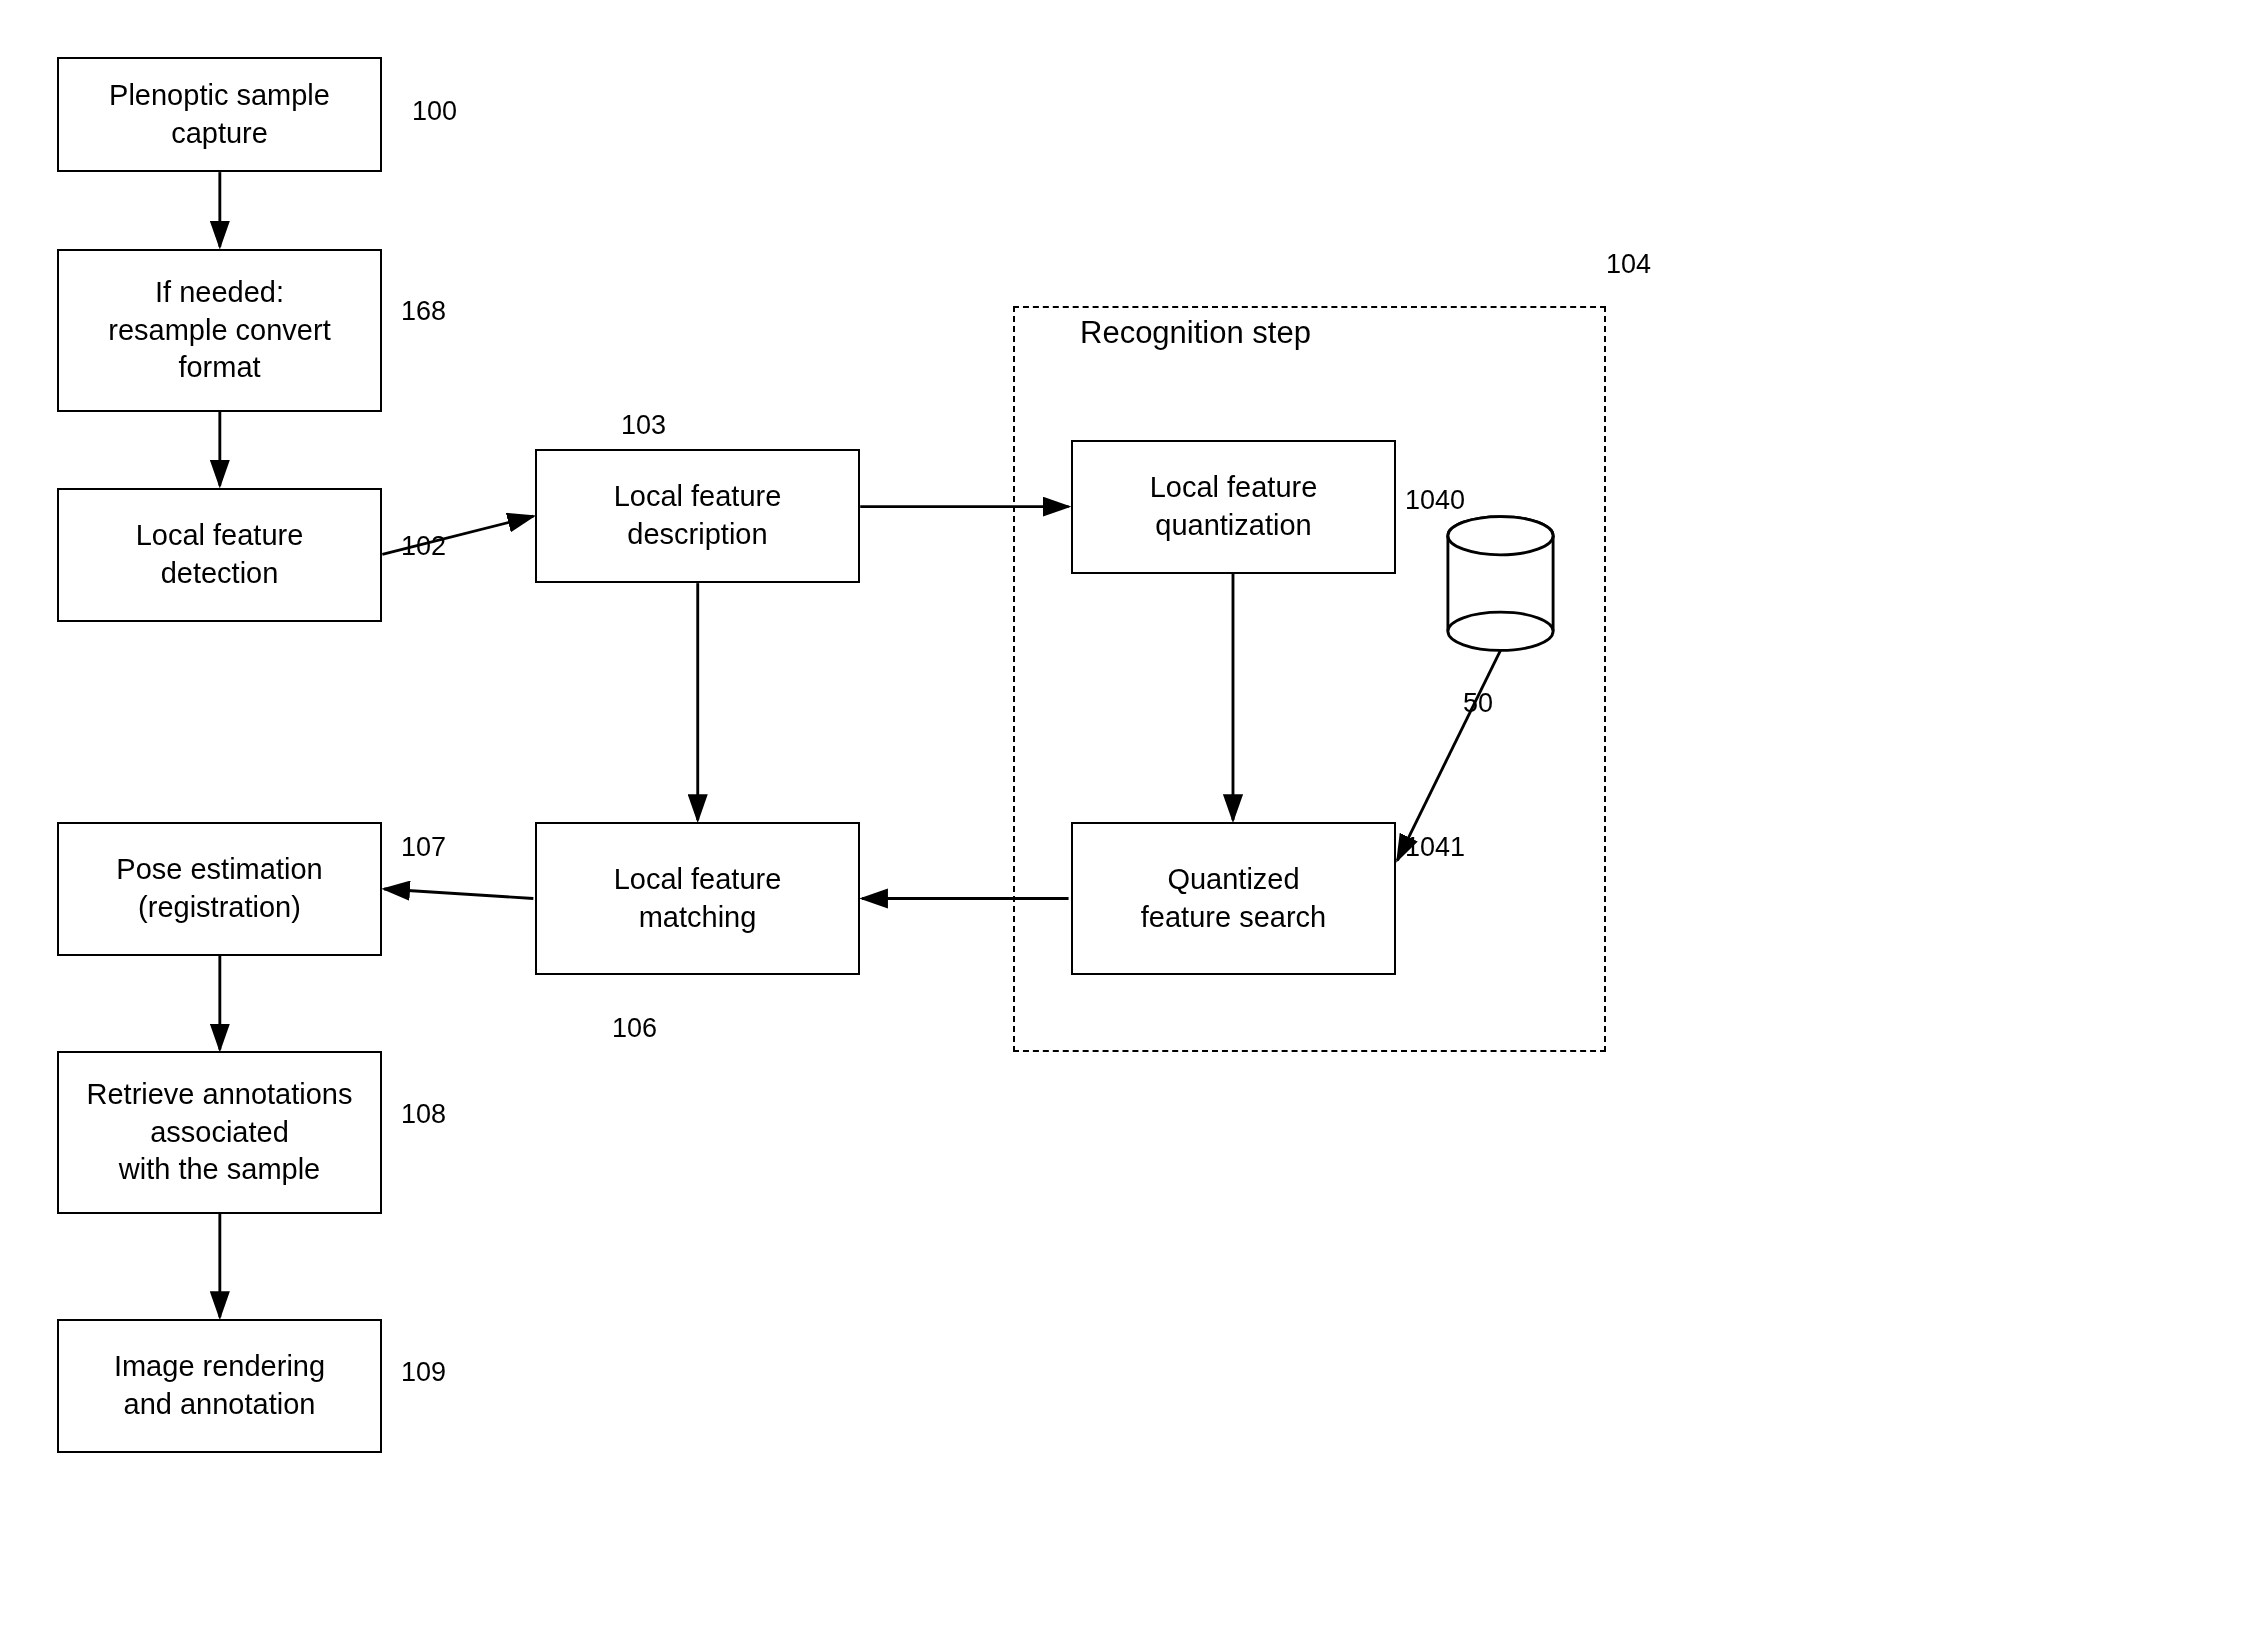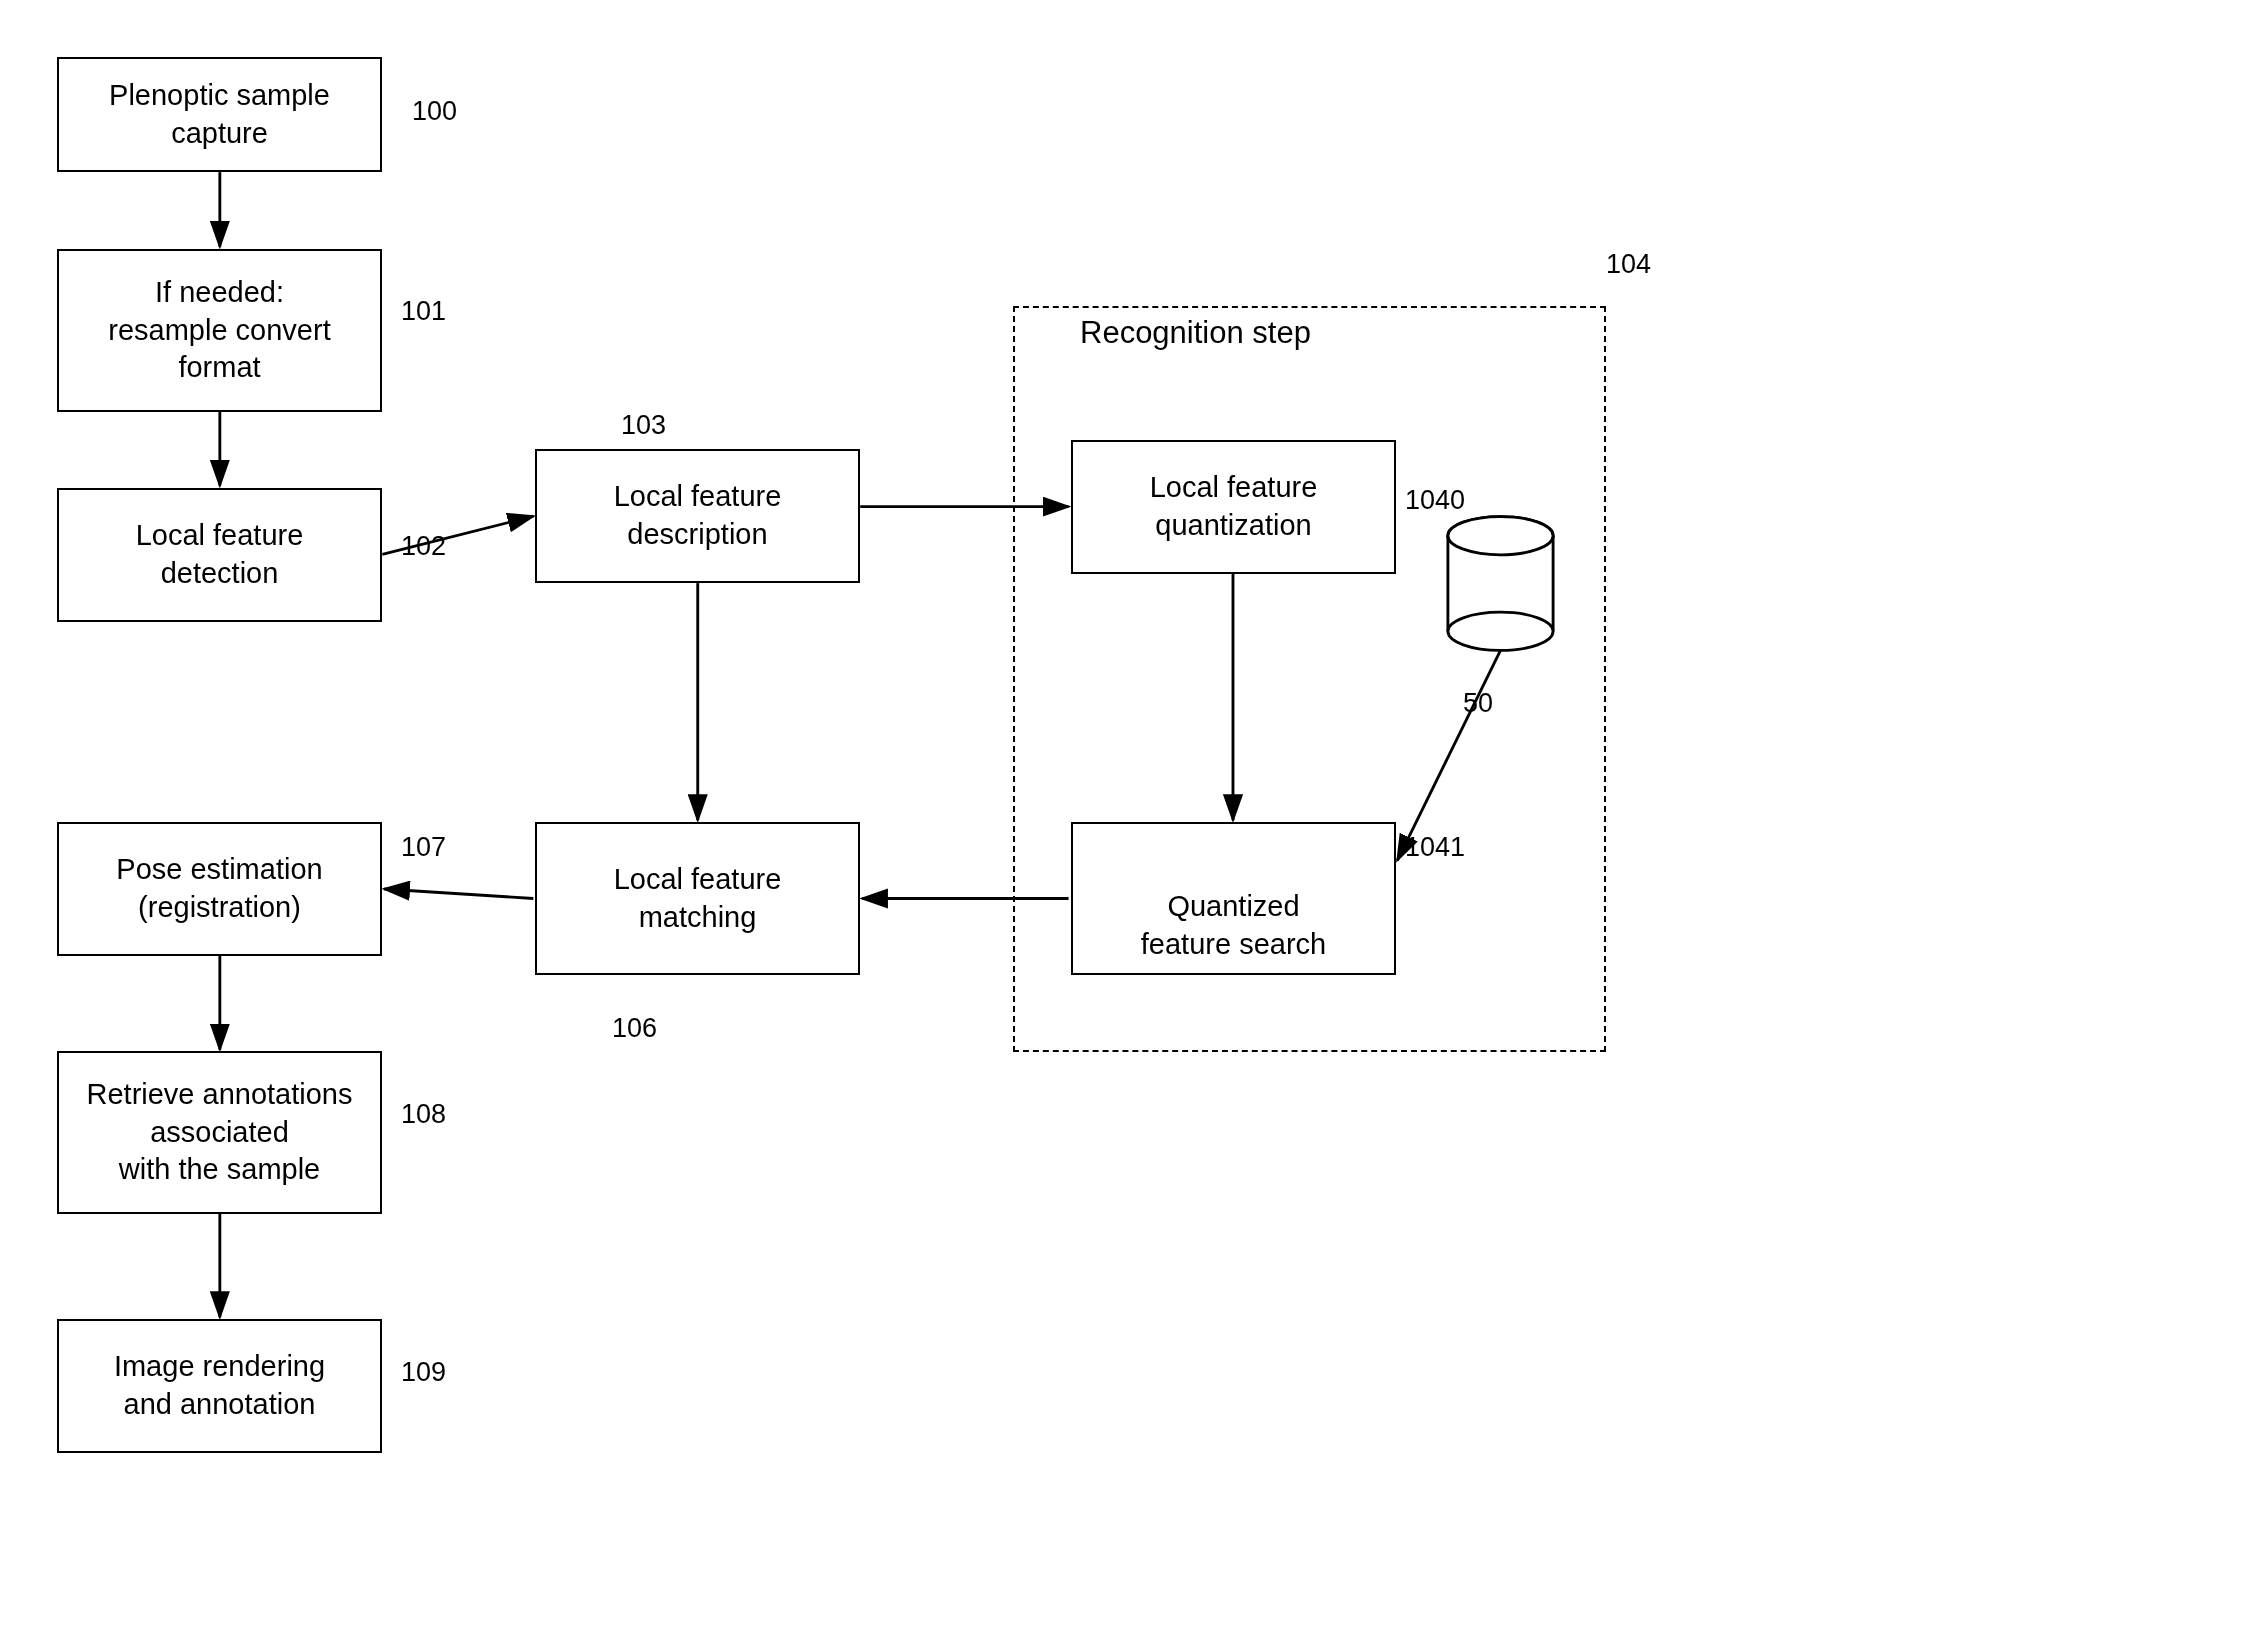--- a/index.html
+++ b/index.html
@@ -95,37 +95,37 @@
   <div class="dashed-box" style="left:1013px; top:306px; width:593px; height:746px;">
   </div>
   <div class="recognition-label" style="left:1032px; top:315px; font-size:31px;margin-left:48px;">Recognition step</div>
 
   <div class="label" style="left:1606px; top:249px; font-size:27px;">104</div>
 
   <div class="box" style="left:1071px; top:440px; width:325px; height:134px; font-size:29px;">
     <span>Local feature<br>quantization</span>
   </div>
 
-  <div class="box" style="left:1071px; top:822px; width:325px; height:153px; font-size:29px;align-items:flex-end;">
+  <div class="box" style="left:1071px; top:822px; width:325px; height:153px; font-size:29px;">
     <span>Quantized<br>feature search</span>
   </div>
 
   <svg style="position:absolute; left:1443px; top:507px;" width="115" height="153" viewBox="0 0 120 160">
     <ellipse cx="60" cy="30" rx="55" ry="20" fill="white" stroke="black" stroke-width="3"></ellipse>
     <rect x="5" y="30" width="110" height="100" fill="white" stroke="none"></rect>
     <line x1="5" y1="30" x2="5" y2="130" stroke="black" stroke-width="3"></line>
     <line x1="115" y1="30" x2="115" y2="130" stroke="black" stroke-width="3"></line>
     <ellipse cx="60" cy="130" rx="55" ry="20" fill="white" stroke="black" stroke-width="3"></ellipse>
 
     <ellipse cx="60" cy="30" rx="55" ry="20" fill="white" stroke="black" stroke-width="3"></ellipse>
   </svg>
   <div class="label" style="left:1463px; top:688px; font-size:27px;">50</div>
 
   <div class="label" style="left:412px; top:96px; font-size:27px;">100</div>
-  <div class="label" style="left:401px; top:296px; font-size:27px;">101</div>
+  <div class="label" style="left:401px; top:296px; font-size:27px;">168</div>
   <div class="label" style="left:401px; top:531px; font-size:27px;">102</div>
   <div class="label" style="left:621px; top:392px; font-size:27px;margin-top:18px;">103</div>
   <div class="label" style="left:401px; top:832px; font-size:27px;">107</div>
   <div class="label" style="left:612px; top:1013px; font-size:27px;">106</div>
   <div class="label" style="left:401px; top:1099px; font-size:27px;">108</div>
   <div class="label" style="left:401px; top:1357px; font-size:27px;">109</div>
   <div class="label" style="left:1405px; top:449px; font-size:27px;margin-top:36px;">1040</div>
   <div class="label" style="left:1405px; top:832px; font-size:27px;">1041</div>
 
 

